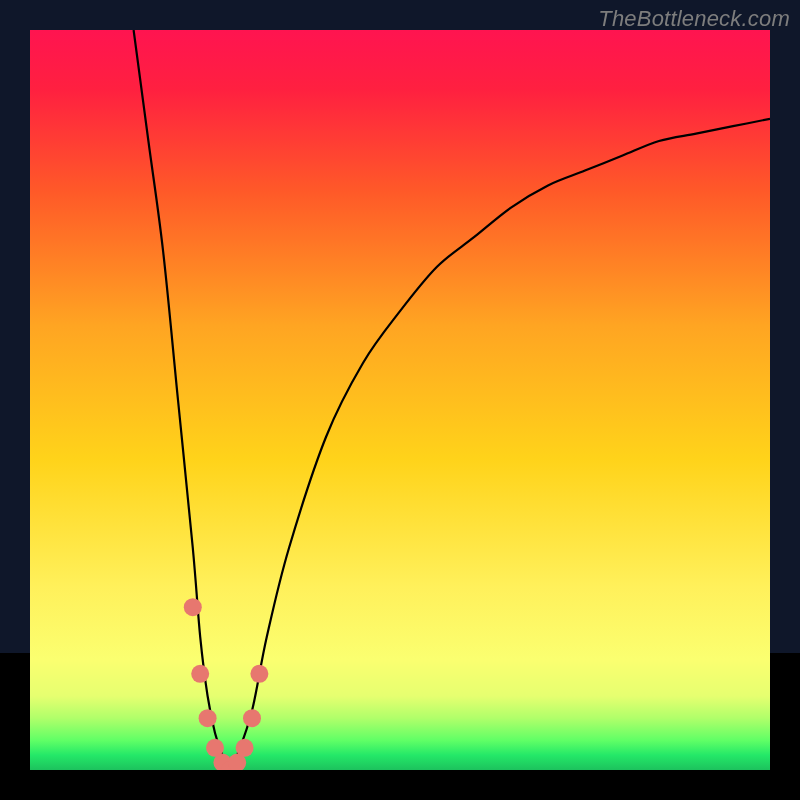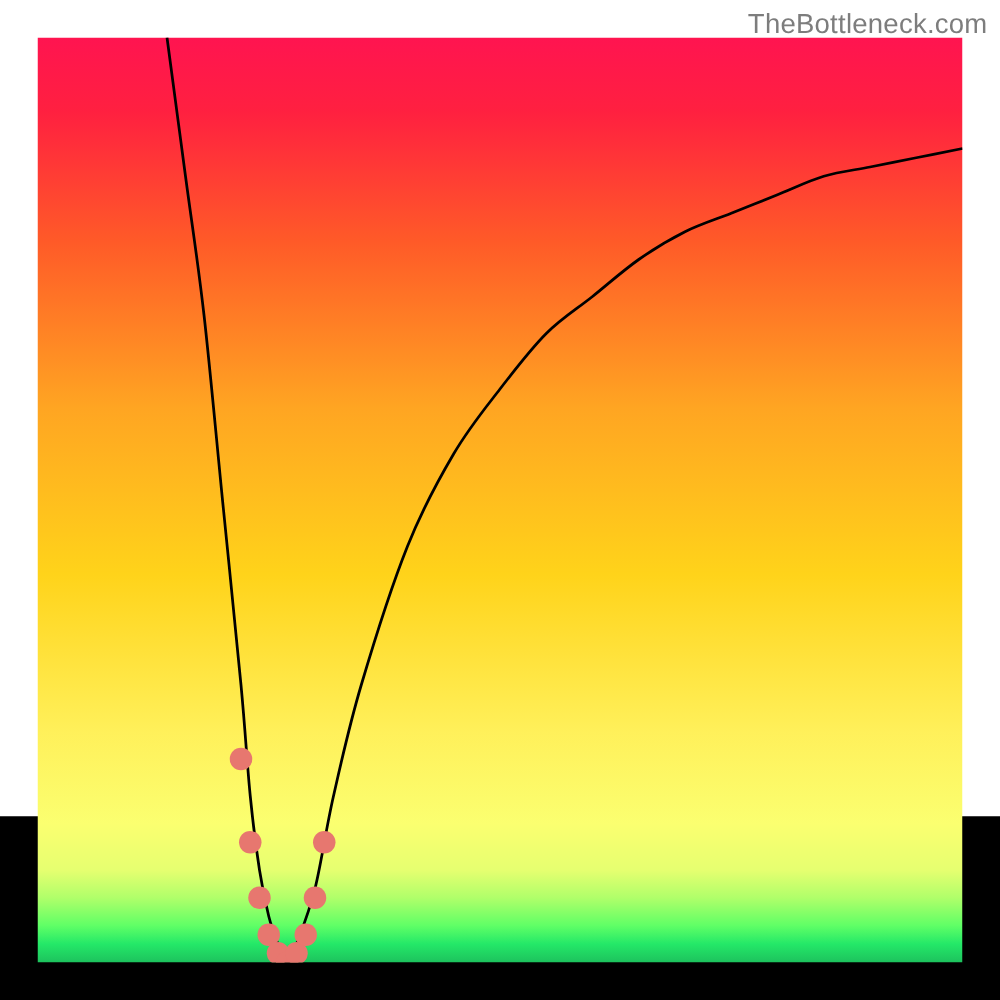--- a/index.html
+++ b/index.html
@@ -7,22 +7,23 @@
     padding: 0;
     width: 800px;
     height: 800px;
     background: #000;
     font-family: -apple-system, BlinkMacSystemFont, "Segoe UI", Arial, sans-serif;
     overflow: hidden;
   }
   .outer {
     width: 800px;
     height: 653px;
-    background: #ffffff;
+    background: #0f172a;
     position: relative;
+    font-style: italic;
   }
   .watermark {
     position: absolute;
     top: 6px;
     right: 10px;
     color: #7d7d7d;
     font-size: 22px;
     font-weight: 500;
     letter-spacing: 0.2px;
     z-index: 10;

